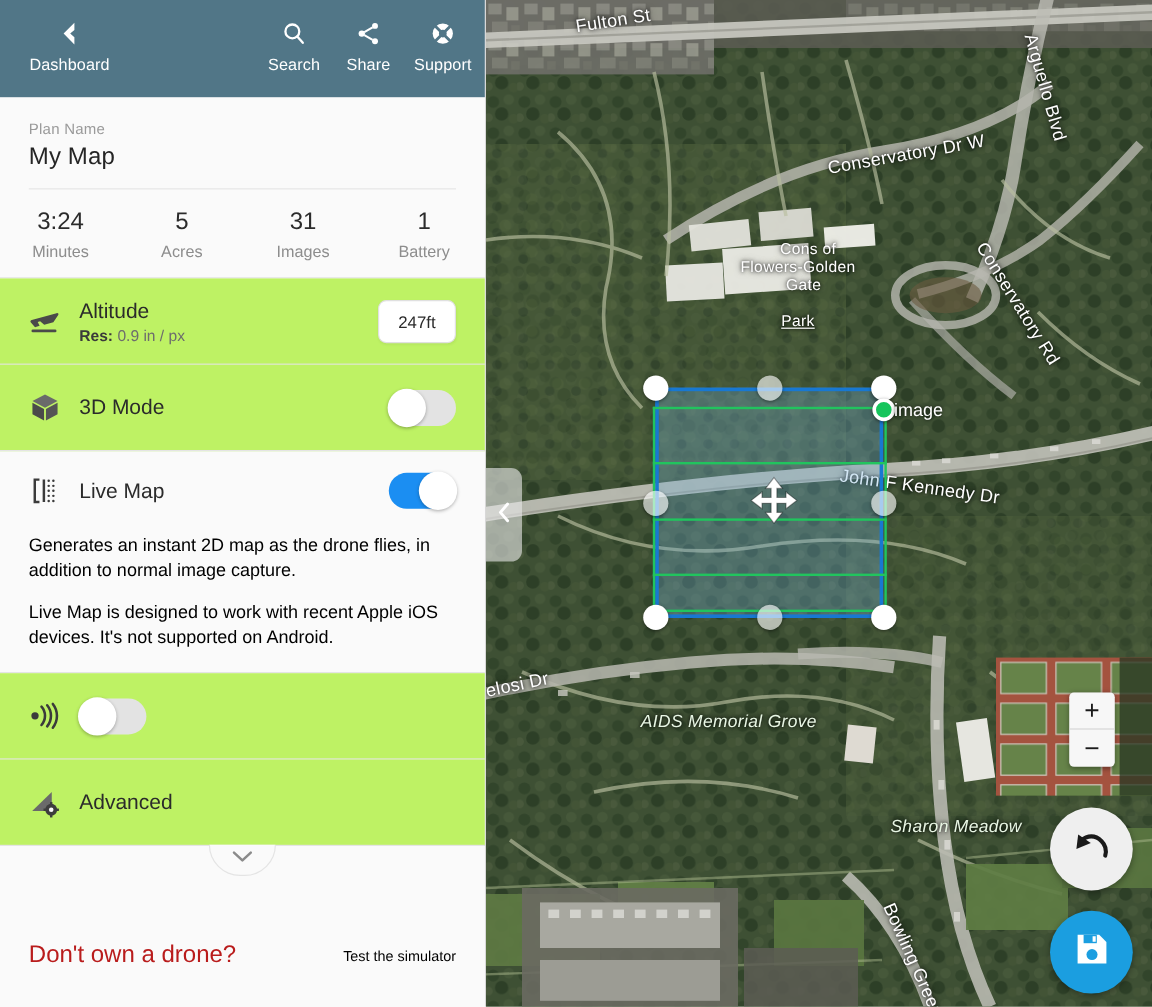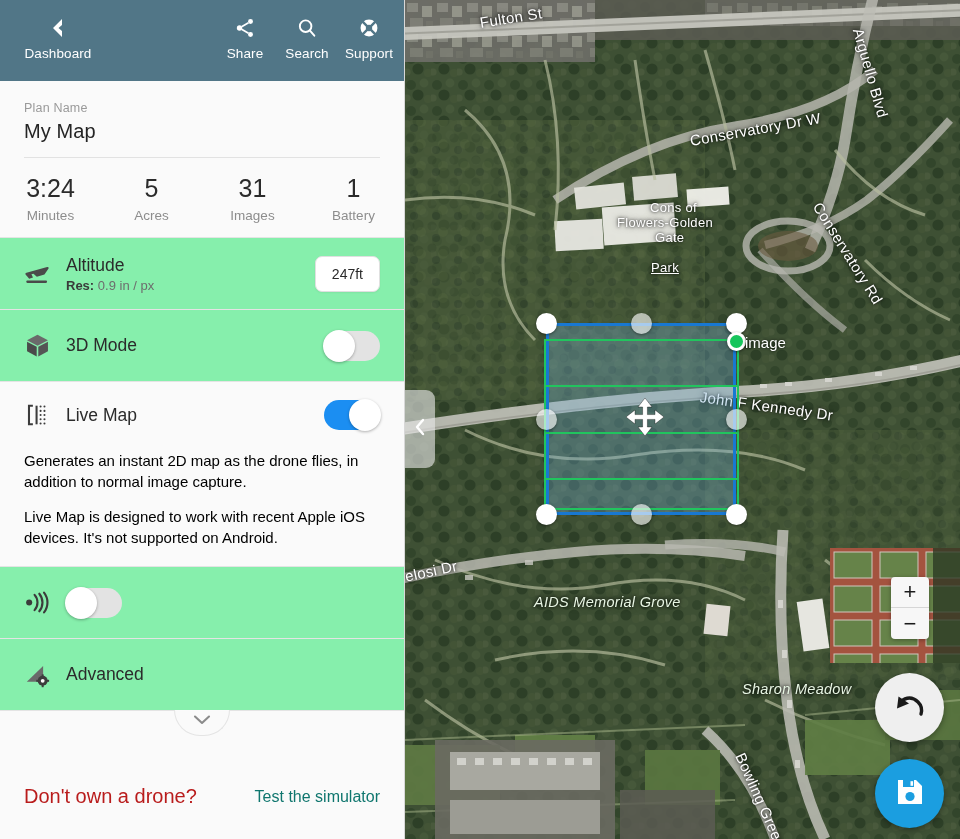--- a/index.html
+++ b/index.html
@@ -40,27 +40,27 @@
   .plan-label { font-size:12.5px; color:#9a9a9a; letter-spacing:.2px; }
   .plan-name { font-size:20px; color:#252525; margin-top:5px; letter-spacing:.1px; }
   .plan-underline { border-bottom:1px solid #e2e2e2; margin-top:14px; }
 
   
   .stats {
     display:flex; padding:16px 0 14px 0; flex-shrink:0;
     border-bottom:1px solid #e4e4e4; background:#fafafa;
   }
   .stat { flex:1; text-align:center; }
-  .stat-val { font-size:25px; color:#2b2b2b; font-weight:400; }
+  .stat-val { font-size:20px; color:#2b2b2b; font-weight:400; }
   .stat-lab { font-size:13.5px; color:#8d8d8d; margin-top:5px; }
 
   
   .row {
     display:flex; align-items:center; padding:0 24px;
-    border-bottom:1px solid #e4e4e4; background:#86efac;
+    border-bottom:1px solid #e4e4e4; background:#bef264;
     min-height:72px; flex-shrink:0; position:relative;
   }
   .row .rowicon { width:42px; flex-shrink:0; display:flex; align-items:center; }
   .row .rowtext { flex:1; }
   .row-title { font-size:17.5px; color:#2b2b2b; }
   .row-sub { font-size:13px; color:#6d6d6d; margin-top:2px; }
   .row-sub b { color:#3a3a3a; font-weight:700; }
 
   .alt-pill {
     border:1px solid #e0e0e0; background:#fff; border-radius:7px;
@@ -107,21 +107,21 @@
   }
 
   .spacer { flex:1; background:#fafafa; }
 
   
   .footer {
     height:86px; display:flex; align-items:center; padding:0 24px;
     background:#fafafa; flex-shrink:0; border-top:1px solid transparent;
   }
   .footer-q { font-size:20px; color:#b91c1c; }
-  .footer-link { font-size:16px; color:#0f766e; margin-left:auto; cursor:pointer; }
+  .footer-link { font-size:12px; color:#000000; margin-left:auto; cursor:pointer; }
 
   
   .map {
     position:relative; width:555px; height:839px; overflow:hidden;
     background:#4d5b3e;
   }
   .map-bg { position:absolute; inset:0; }
   .maplabel {
     position:absolute; color:#fff; font-size:15px; white-space:nowrap;
     text-shadow:0 0 3px rgba(0,0,0,.85), 0 0 6px rgba(0,0,0,.6);
@@ -186,40 +186,40 @@
       <div class="tb-item tb-dash">
         <span class="ic">
           <svg width="24" height="24" viewBox="0 0 24 24">
               <path d="M16 3 L7 12 L16 21 L16 15 L12.5 12 L16 9 Z" fill="#fff"></path>
             </svg>
         </span>
         <span class="lb">Dashboard</span>
       </div>
 
       <div class="tb-right">
+        <div class="tb-item">
+          <span class="ic">
+            <svg width="22" height="22" viewBox="0 0 24 24">
+                <circle cx="10.5" cy="10" r="6.3" fill="none" stroke="#fff" stroke-width="2.1"></circle>
+                <line x1="15" y1="14.6" x2="20" y2="20.4" stroke="#fff" stroke-width="2.1" stroke-linecap="round"></line>
+              </svg>
+          </span>
+          <span class="lb">Search</span>
+        </div>
         <div class="tb-item">
           <span class="ic">
             <svg width="22" height="22" viewBox="0 0 24 24">
               <circle cx="18" cy="5" r="2.7" fill="#fff"></circle>
                 <circle cx="18" cy="19" r="2.7" fill="#fff"></circle>
                 <circle cx="6" cy="12" r="2.9" fill="#fff"></circle>
               <line x1="8.3" y1="10.6" x2="15.8" y2="6.3" stroke="#fff" stroke-width="1.9"></line>
               <line x1="8.3" y1="13.4" x2="15.8" y2="17.7" stroke="#fff" stroke-width="1.9"></line>
             </svg>
           </span>
           <span class="lb">Share</span>
-        </div>
-        <div class="tb-item">
-          <span class="ic">
-            <svg width="22" height="22" viewBox="0 0 24 24">
-                <circle cx="10.5" cy="10" r="6.3" fill="none" stroke="#fff" stroke-width="2.1"></circle>
-                <line x1="15" y1="14.6" x2="20" y2="20.4" stroke="#fff" stroke-width="2.1" stroke-linecap="round"></line>
-              </svg>
-          </span>
-          <span class="lb">Search</span>
         </div>
         <div class="tb-item">
           <span class="ic">
             <svg width="22" height="22" viewBox="0 0 24 24">
               <circle cx="12" cy="12" r="9.2" fill="#fff"></circle>
               <circle cx="12" cy="12" r="3.5" fill="#517687"></circle>
               <path d="M5 5 L9.6 9.6 M19 5 L14.4 9.6 M5 19 L9.6 14.4 M19 19 L14.4 14.4" stroke="#517687" stroke-width="2.6" stroke-linecap="round"></path>
             </svg>
           </span>
           <span class="lb">Support</span>

